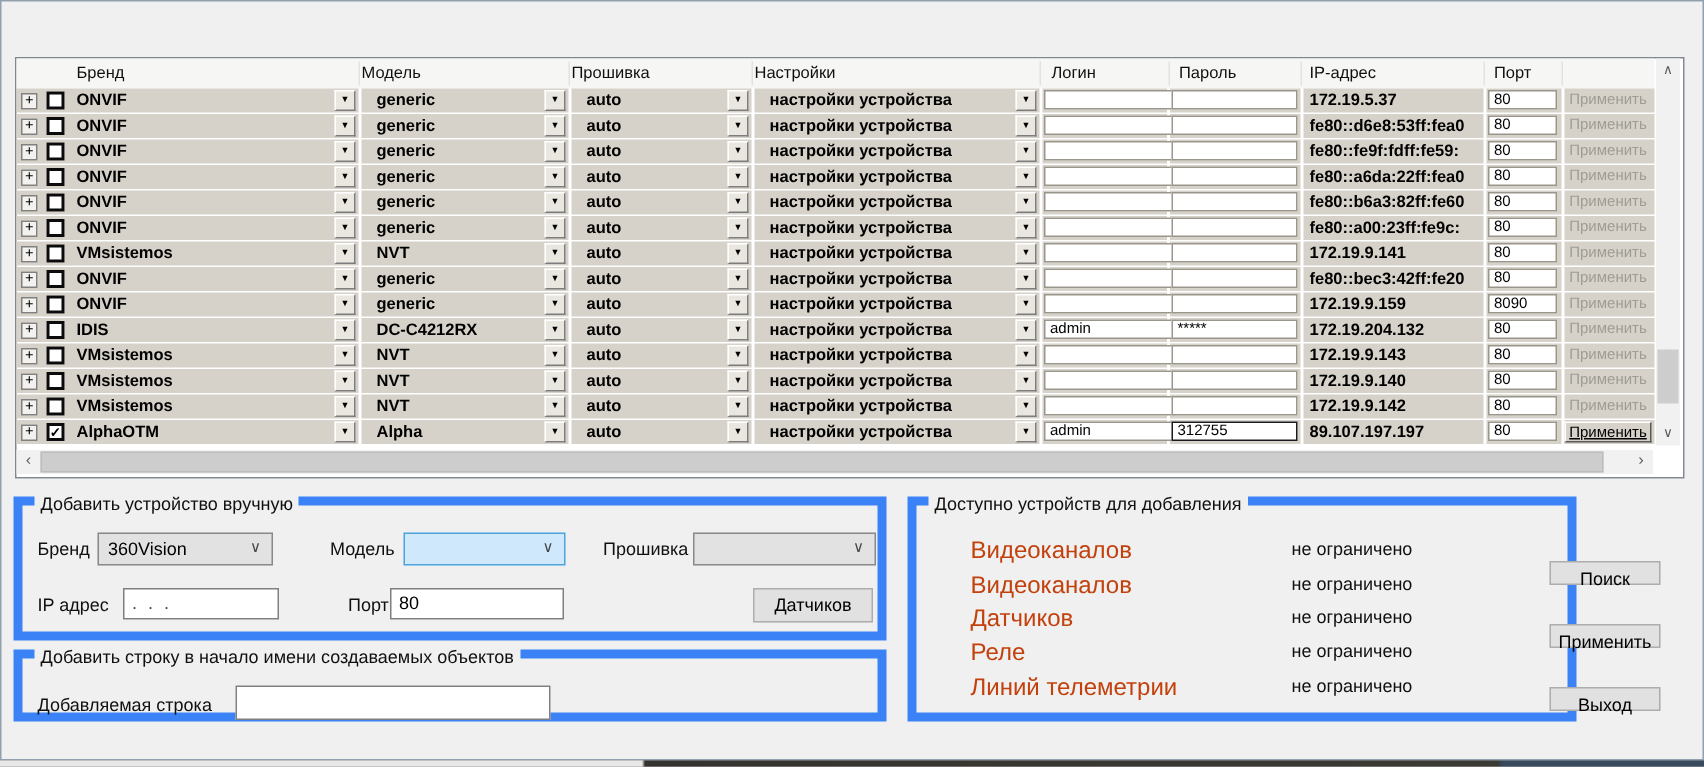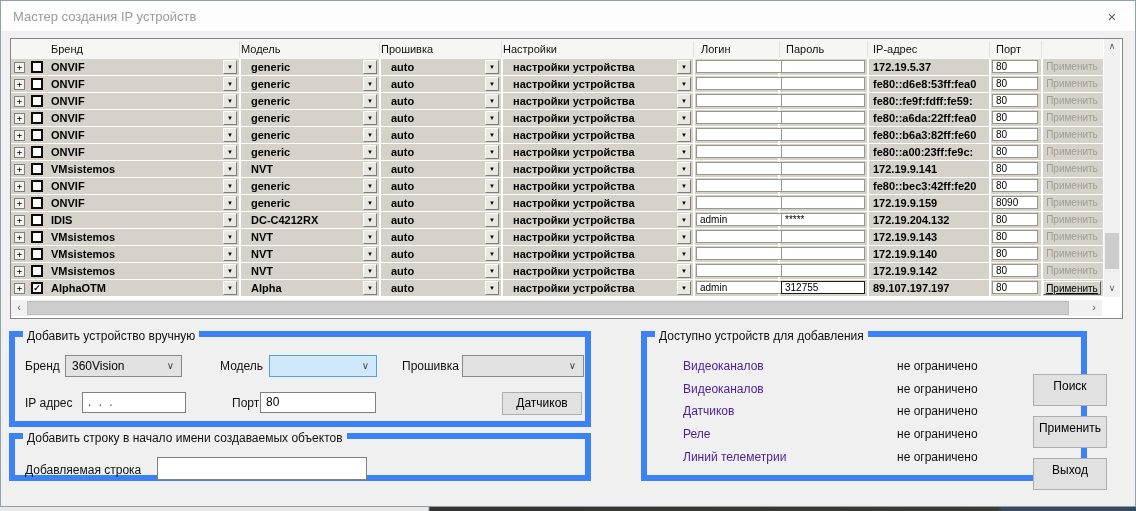--- a/index.html
+++ b/index.html
@@ -66,50 +66,46 @@
   .hl{left:0}.hr{right:0}
   .hthumb { position:absolute; left:16px; top:1px; width:1042px; height:14px; background:#cdcdcd;
             border:1px solid #bdbdbd; cursor:pointer; }
 
   
   .group { position:absolute; border:6px solid #3b82f6; }
   .gtitle { position:absolute; top:-8px; left:8px; background:#f0f0f0; padding:0 4px;
             font-size:12px; color:#101010; white-space:nowrap; }
   .g1 { left:8px; top:330px; width:582px; height:96px; }
   .g2 { left:8px; top:432px; width:582px; height:48px; }
-  .g3 { left:640px; top:330px; width:446px; height:150px; }
+  .g3 { left:604px; top:330px; width:446px; height:150px; }
 
   .flabel { position:absolute; font-size:12px; color:#101010; white-space:nowrap; }
   .combo { position:absolute; height:22px; background:#e2e2e2; border:1px solid #898989;
            font-size:12px; line-height:20px; padding-left:6px; color:#000; cursor:pointer; }
   .combo .chev { position:absolute; right:7px; top:0; font-size:10px; line-height:20px; color:#464646; }
   .combo.focusblue { background:#cfe8fb; border:1px solid #50a4d9; }
   .tfield { position:absolute; background:#fff; border:1px solid #7f7f7f; font-size:12px;
             line-height:19px; padding-left:5px; color:#000; }
   .mask { color:#444; letter-spacing:2px; }
   .btn { position:absolute; background:#e1e1e1; border:1px solid #adadad; font-size:12px;
          text-align:center; color:#000; cursor:pointer; }
 
-  .avrow-label { position:absolute; left:36px; font-size:12px; color:#4c1d95; white-space:nowrap;text-align:center; }
+  .avrow-label { position:absolute; left:36px; font-size:16px; color:#c2410c; white-space:nowrap;text-align:center; }
   .avrow-value { position:absolute; left:250px; font-size:12px; color:#101010; white-space:nowrap; }
 
-  .sbtn { position:absolute; left:1032px; width:74px; height:32px; line-height:22px; }
+  .sbtn { position:absolute; left:1032px; width:74px; height:16px; line-height:22px; }
   .sb1{top:373px}.sb2{top:415px}.sb3{top:457px}
 
   .deskstrip { position:absolute; left:0; top:507px; width:1136px; height:4px;
     background:linear-gradient(to right,#e8e8e8 0,#e8e8e8 428px,#35332f 430px,#3b3a34 998px,#374a5e 1002px,#374a5e 100%); }
 </style>
 </head>
 <body>
 
 <div class="window">
-  <div class="titlebar">
-    <span class="title">Мастер создания IP устройств</span>
-    <span class="close">×</span>
-  </div>
 
   <div class="tableframe">
     <div class="thead">
       <span class="h0">Бренд</span>
       <span class="h1">Модель</span>
       <span class="h2">Прошивка</span>
       <span class="h3">Настройки</span>
       <span class="h4">Логин</span>
       <span class="h5">Пароль</span>
       <span class="h6">IP-адрес</span>

